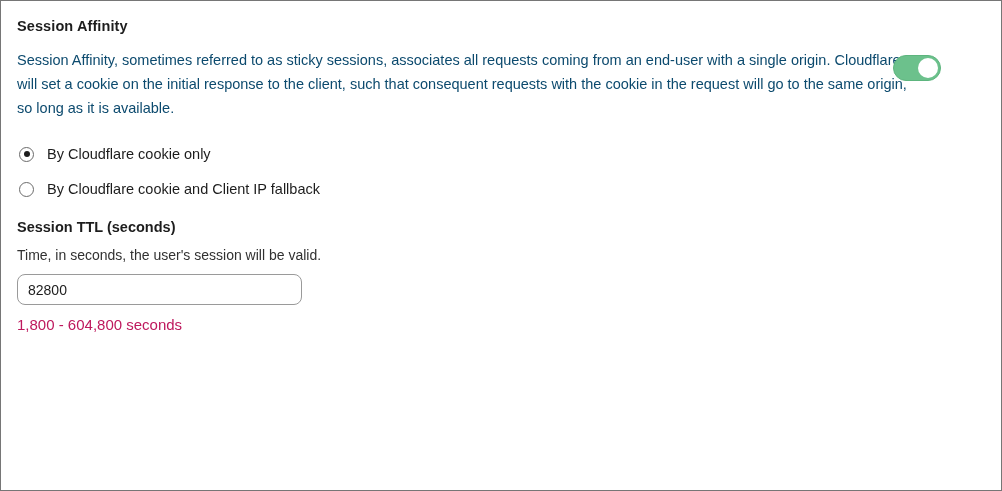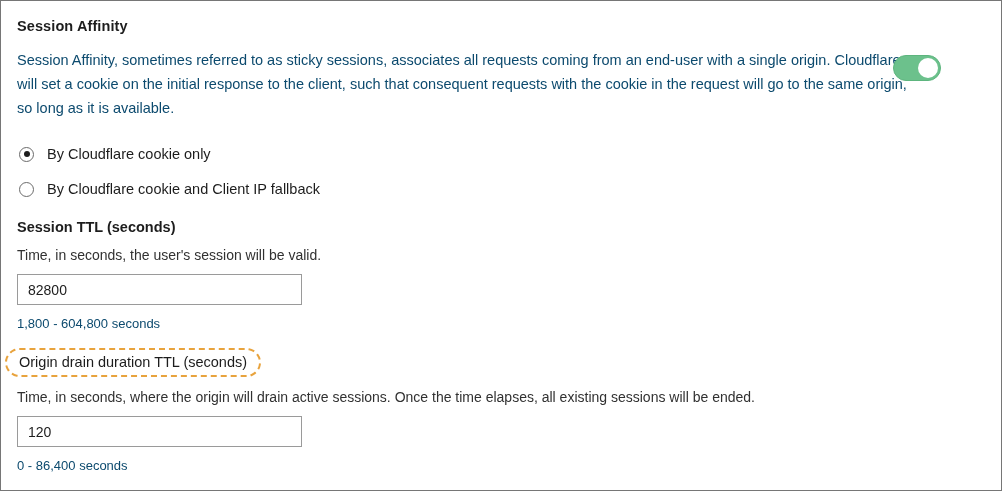--- a/index.html
+++ b/index.html
@@ -120,32 +120,32 @@
     margin-top: 12px;
     font-size: 14px;
     color: #313131;
   }
   .text-input {
     margin-top: 11px;
     width: 285px;
     height: 31px;
     box-sizing: border-box;
     border: 1px solid #9a9a9a;
-    border-radius: 0;
+    border-radius: 8px;
     background: #ffffff;
     font-family: "Liberation Sans", sans-serif;
     font-size: 14px;
     color: #1d1d1d;
     padding: 0 10px;
     outline: none;
   }
   .field-range {
     margin-top: 11px;
-    font-size: 13px;
-    color: #0c4a6e;
+    font-size: 15px;
+    color: #be185d;
   }
 </style>
 </head>
 <body>
 
 <div class="screen">
   <div class="panel">
 
     <div class="section-title">Session Affinity</div>
 
@@ -166,21 +166,15 @@
       </div>
     </div>
 
     <div class="field-block">
       <div class="field-label">Session TTL (seconds)</div>
       <div class="field-help">Time, in seconds, the user's session will be valid.</div>
       <input class="text-input" type="text" value="82800" style="">
       <div class="field-range">1,800 - 604,800 seconds</div>
     </div>
 
-    <div class="field-block">
-      <div class="field-label highlight">Origin drain duration TTL (seconds)</div>
-      <div class="field-help">Time, in seconds, where the origin will drain active sessions. Once the time elapses, all existing sessions will be ended.</div>
-      <input class="text-input" type="text" value="120" style="">
-      <div class="field-range">0 - 86,400 seconds</div>
-    </div>
 
   </div>
 </div>
 
 </body></html>

